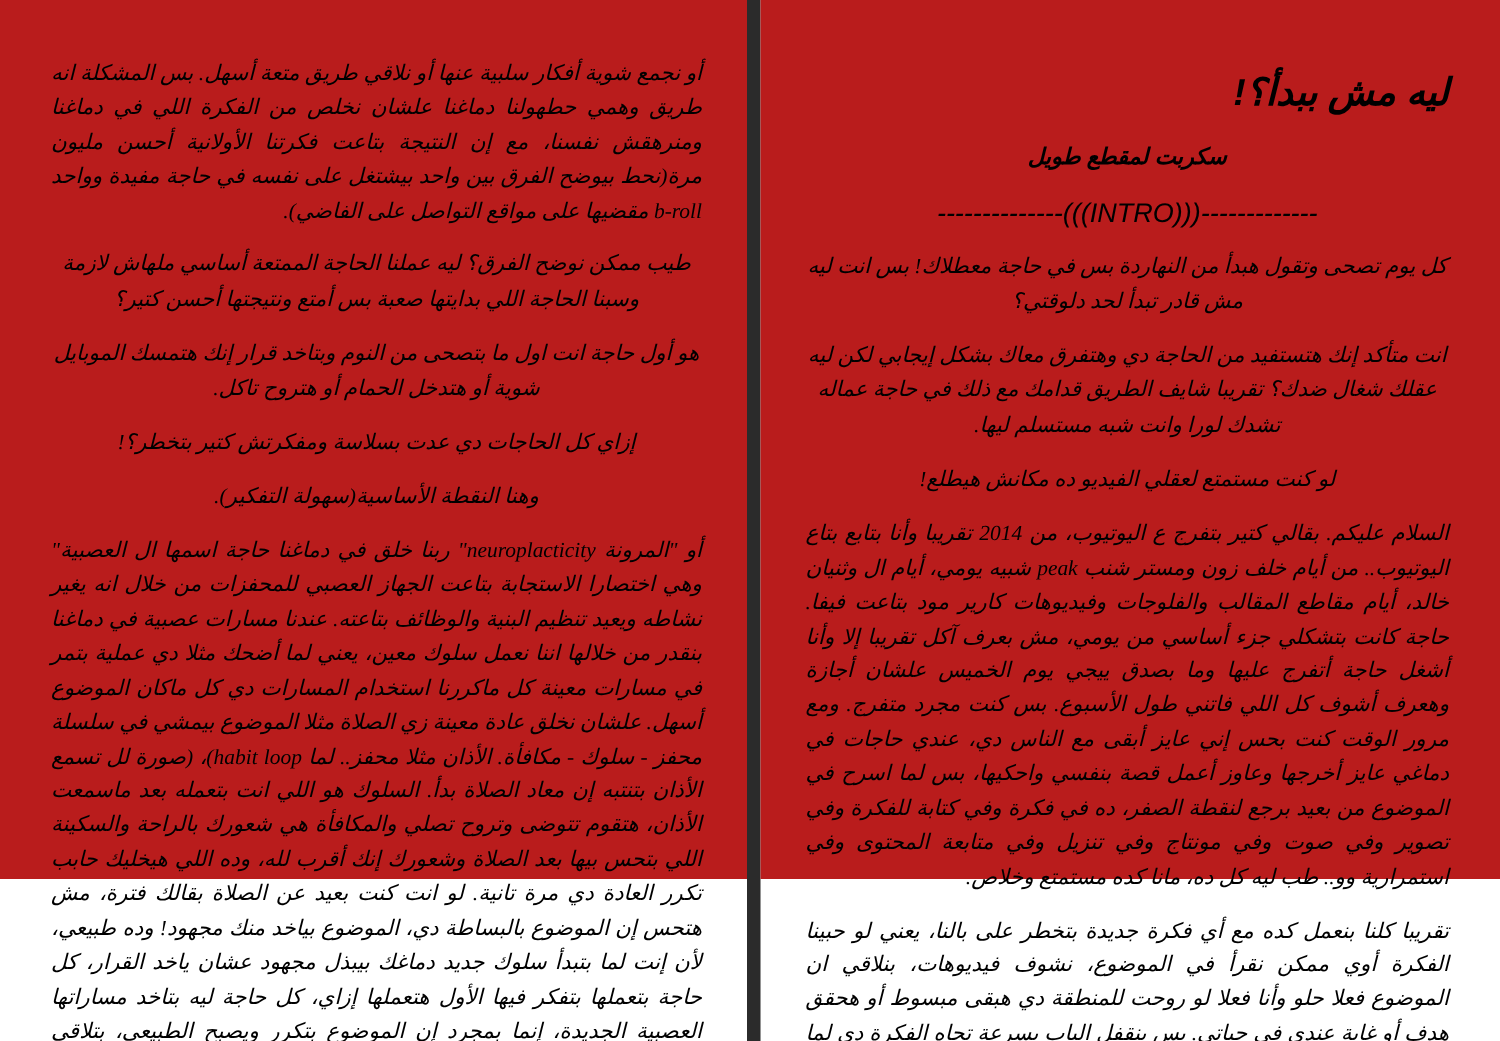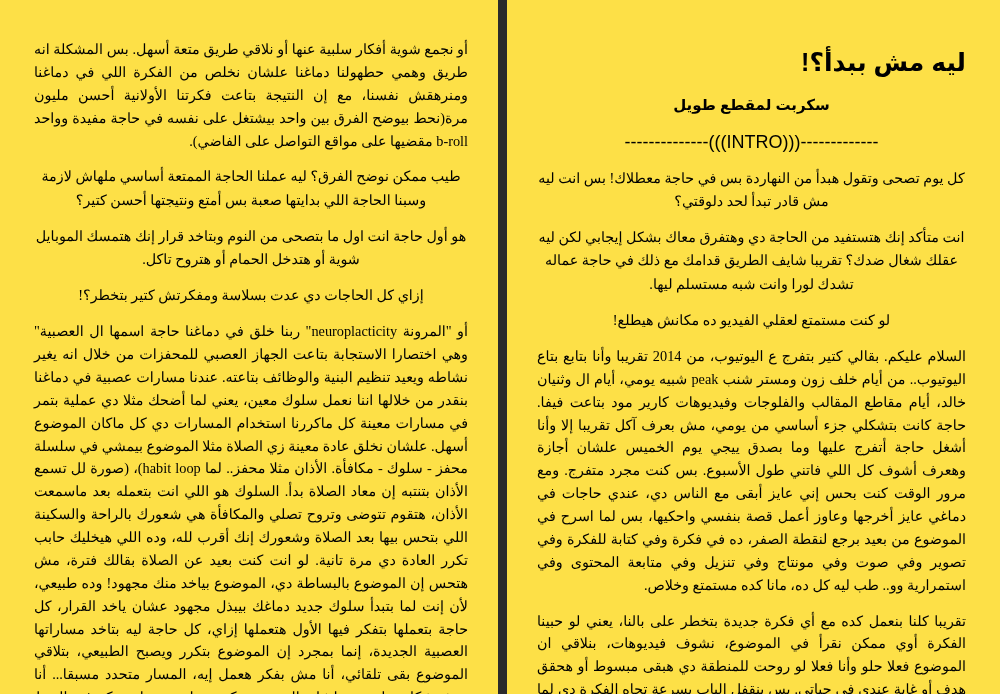--- a/index.html
+++ b/index.html
@@ -21,26 +21,27 @@
     width: 1000px;
     height: 694px;
     display: flex;
     flex-direction: row;
     background: #ffffff;
   }
 
   
   .page {
     position: relative;
-    height: 694px;
+    height: 586px;
     box-sizing: border-box;
-    background: #fde047;
+    background: #b91c1c;
     direction: rtl;
     text-align: justify;
     text-justify: inter-word;
+    font-style: italic;
   }
 
   .page-left {
     width: 493px;
     padding: 38px 34px 30px 30px;
   }
 
   .gutter {
     width: 9px;
     height: 694px;
@@ -131,18 +132,19 @@
   <div class="page page-right">
 
     <p class="para para-block">أو نجمع شوية أفكار سلبية عنها أو نلاقي طريق متعة أسهل. بس المشكلة انه طريق وهمي حطهولنا دماغنا علشان نخلص من الفكرة اللي في دماغنا ومنرهقش نفسنا، مع إن النتيجة بتاعت فكرتنا الأولانية أحسن مليون مرة(نحط بيوضح الفرق بين واحد بيشتغل على نفسه في حاجة مفيدة وواحد b-roll مقضيها على مواقع التواصل على الفاضي).</p>
 
     <p class="para para-center">طيب ممكن نوضح الفرق؟ ليه عملنا الحاجة الممتعة أساسي ملهاش لازمة وسبنا الحاجة اللي بدايتها صعبة بس أمتع ونتيجتها أحسن كتير؟</p>
 
     <p class="para para-center">هو أول حاجة انت اول ما بتصحى من النوم وبتاخد قرار إنك هتمسك الموبايل شوية أو هتدخل الحمام أو هتروح تاكل.</p>
 
     <p class="para para-center">إزاي كل الحاجات دي عدت بسلاسة ومفكرتش كتير بتخطر؟!</p>
 
+    <p class="para para-center">وهنا النقطة الأساسية(سهولة التفكير).</p>
 
     <p class="para para-block para-last">أو "المرونة neuroplacticity" ربنا خلق في دماغنا حاجة اسمها ال العصبية" وهي اختصارا الاستجابة بتاعت الجهاز العصبي للمحفزات من خلال انه يغير نشاطه ويعيد تنظيم البنية والوظائف بتاعته. عندنا مسارات عصبية في دماغنا بنقدر من خلالها اننا نعمل سلوك معين، يعني لما أضحك مثلا دي عملية بتمر في مسارات معينة كل ماكررنا استخدام المسارات دي كل ماكان الموضوع أسهل. علشان نخلق عادة معينة زي الصلاة مثلا الموضوع بيمشي في سلسلة محفز - سلوك - مكافأة. الأذان مثلا محفز.. لما habit loop)، (صورة لل تسمع الأذان بتنتبه إن معاد الصلاة بدأ. السلوك هو اللي انت بتعمله بعد ماسمعت الأذان، هتقوم تتوضى وتروح تصلي والمكافأة هي شعورك بالراحة والسكينة اللي بتحس بيها بعد الصلاة وشعورك إنك أقرب لله، وده اللي هيخليك حابب تكرر العادة دي مرة تانية. لو انت كنت بعيد عن الصلاة بقالك فترة، مش هتحس إن الموضوع بالبساطة دي، الموضوع بياخد منك مجهود! وده طبيعي، لأن إنت لما بتبدأ سلوك جديد دماغك بيبذل مجهود عشان ياخد القرار، كل حاجة بتعملها بتفكر فيها الأول هتعملها إزاي، كل حاجة ليه بتاخد مساراتها العصبية الجديدة، إنما بمجرد إن الموضوع بتكرر ويصبح الطبيعي، بتلاقي الموضوع بقى تلقائي، أنا مش بفكر هعمل إيه، المسار متحدد مسبقا... أنا بنفذ بشكل سلس. وعلشان الموضوع يكون سلس محتاج تركز في النقط الجاية.</p>
 
   </div>
 
 </div>
 
 </body></html>

